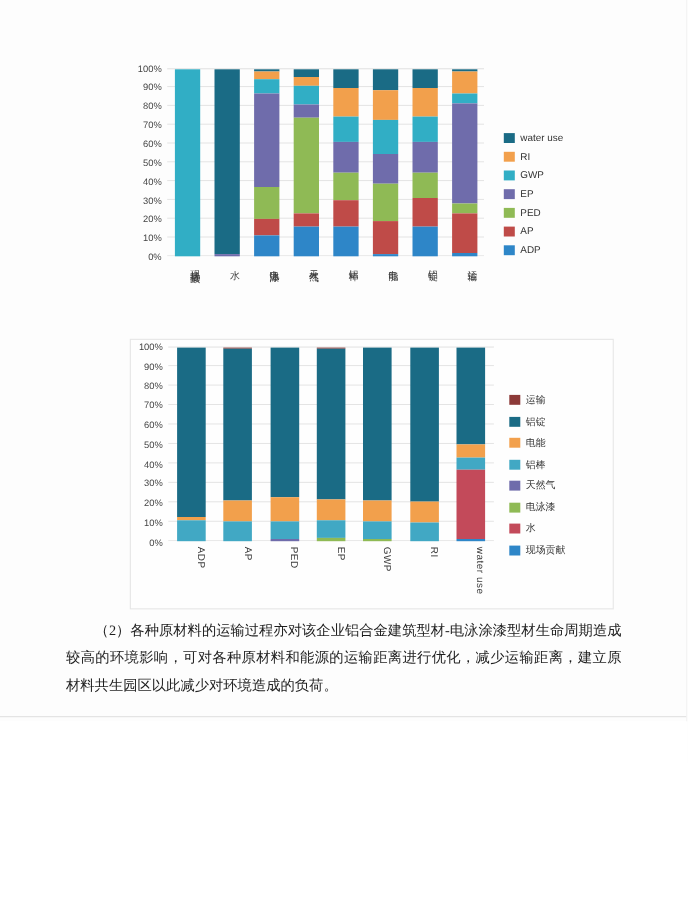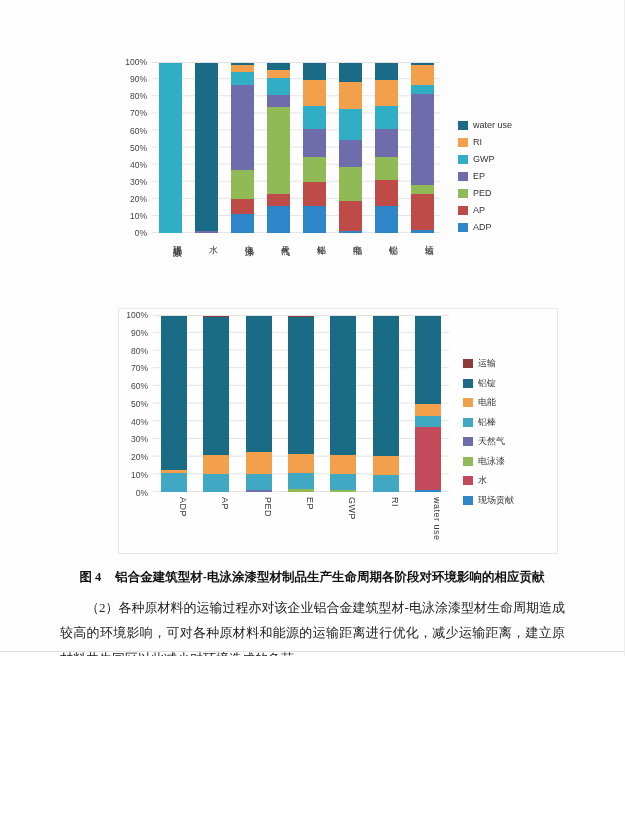--- a/index.html
+++ b/index.html
@@ -302,19 +302,18 @@
             <span>水</span>
           </div>
           <div class="legend-item">
             <span class="swatch" style="background: rgb(46, 134, 200);"></span>
             <span>现场贡献</span>
           </div>
         </div>
     </div>
   </div>
 
-  <p class="caption fig4cap"><span class="cap-label">图 4</span><span>铝合金建筑型材-电泳涂漆型材制品生产生命周期各阶段对环境影响的相应贡献</span></p>
 
   <div class="bodytext">
     <p class="para">（2）各种原材料的运输过程亦对该企业铝合金建筑型材-电泳涂漆型材生命周期造成较高的环境影响，可对各种原材料和能源的运输距离进行优化，减少运输距离，建立原材料共生园区以此减少对环境造成的负荷。</p>
   </div>
 
 </div>
 
 </body></html>

